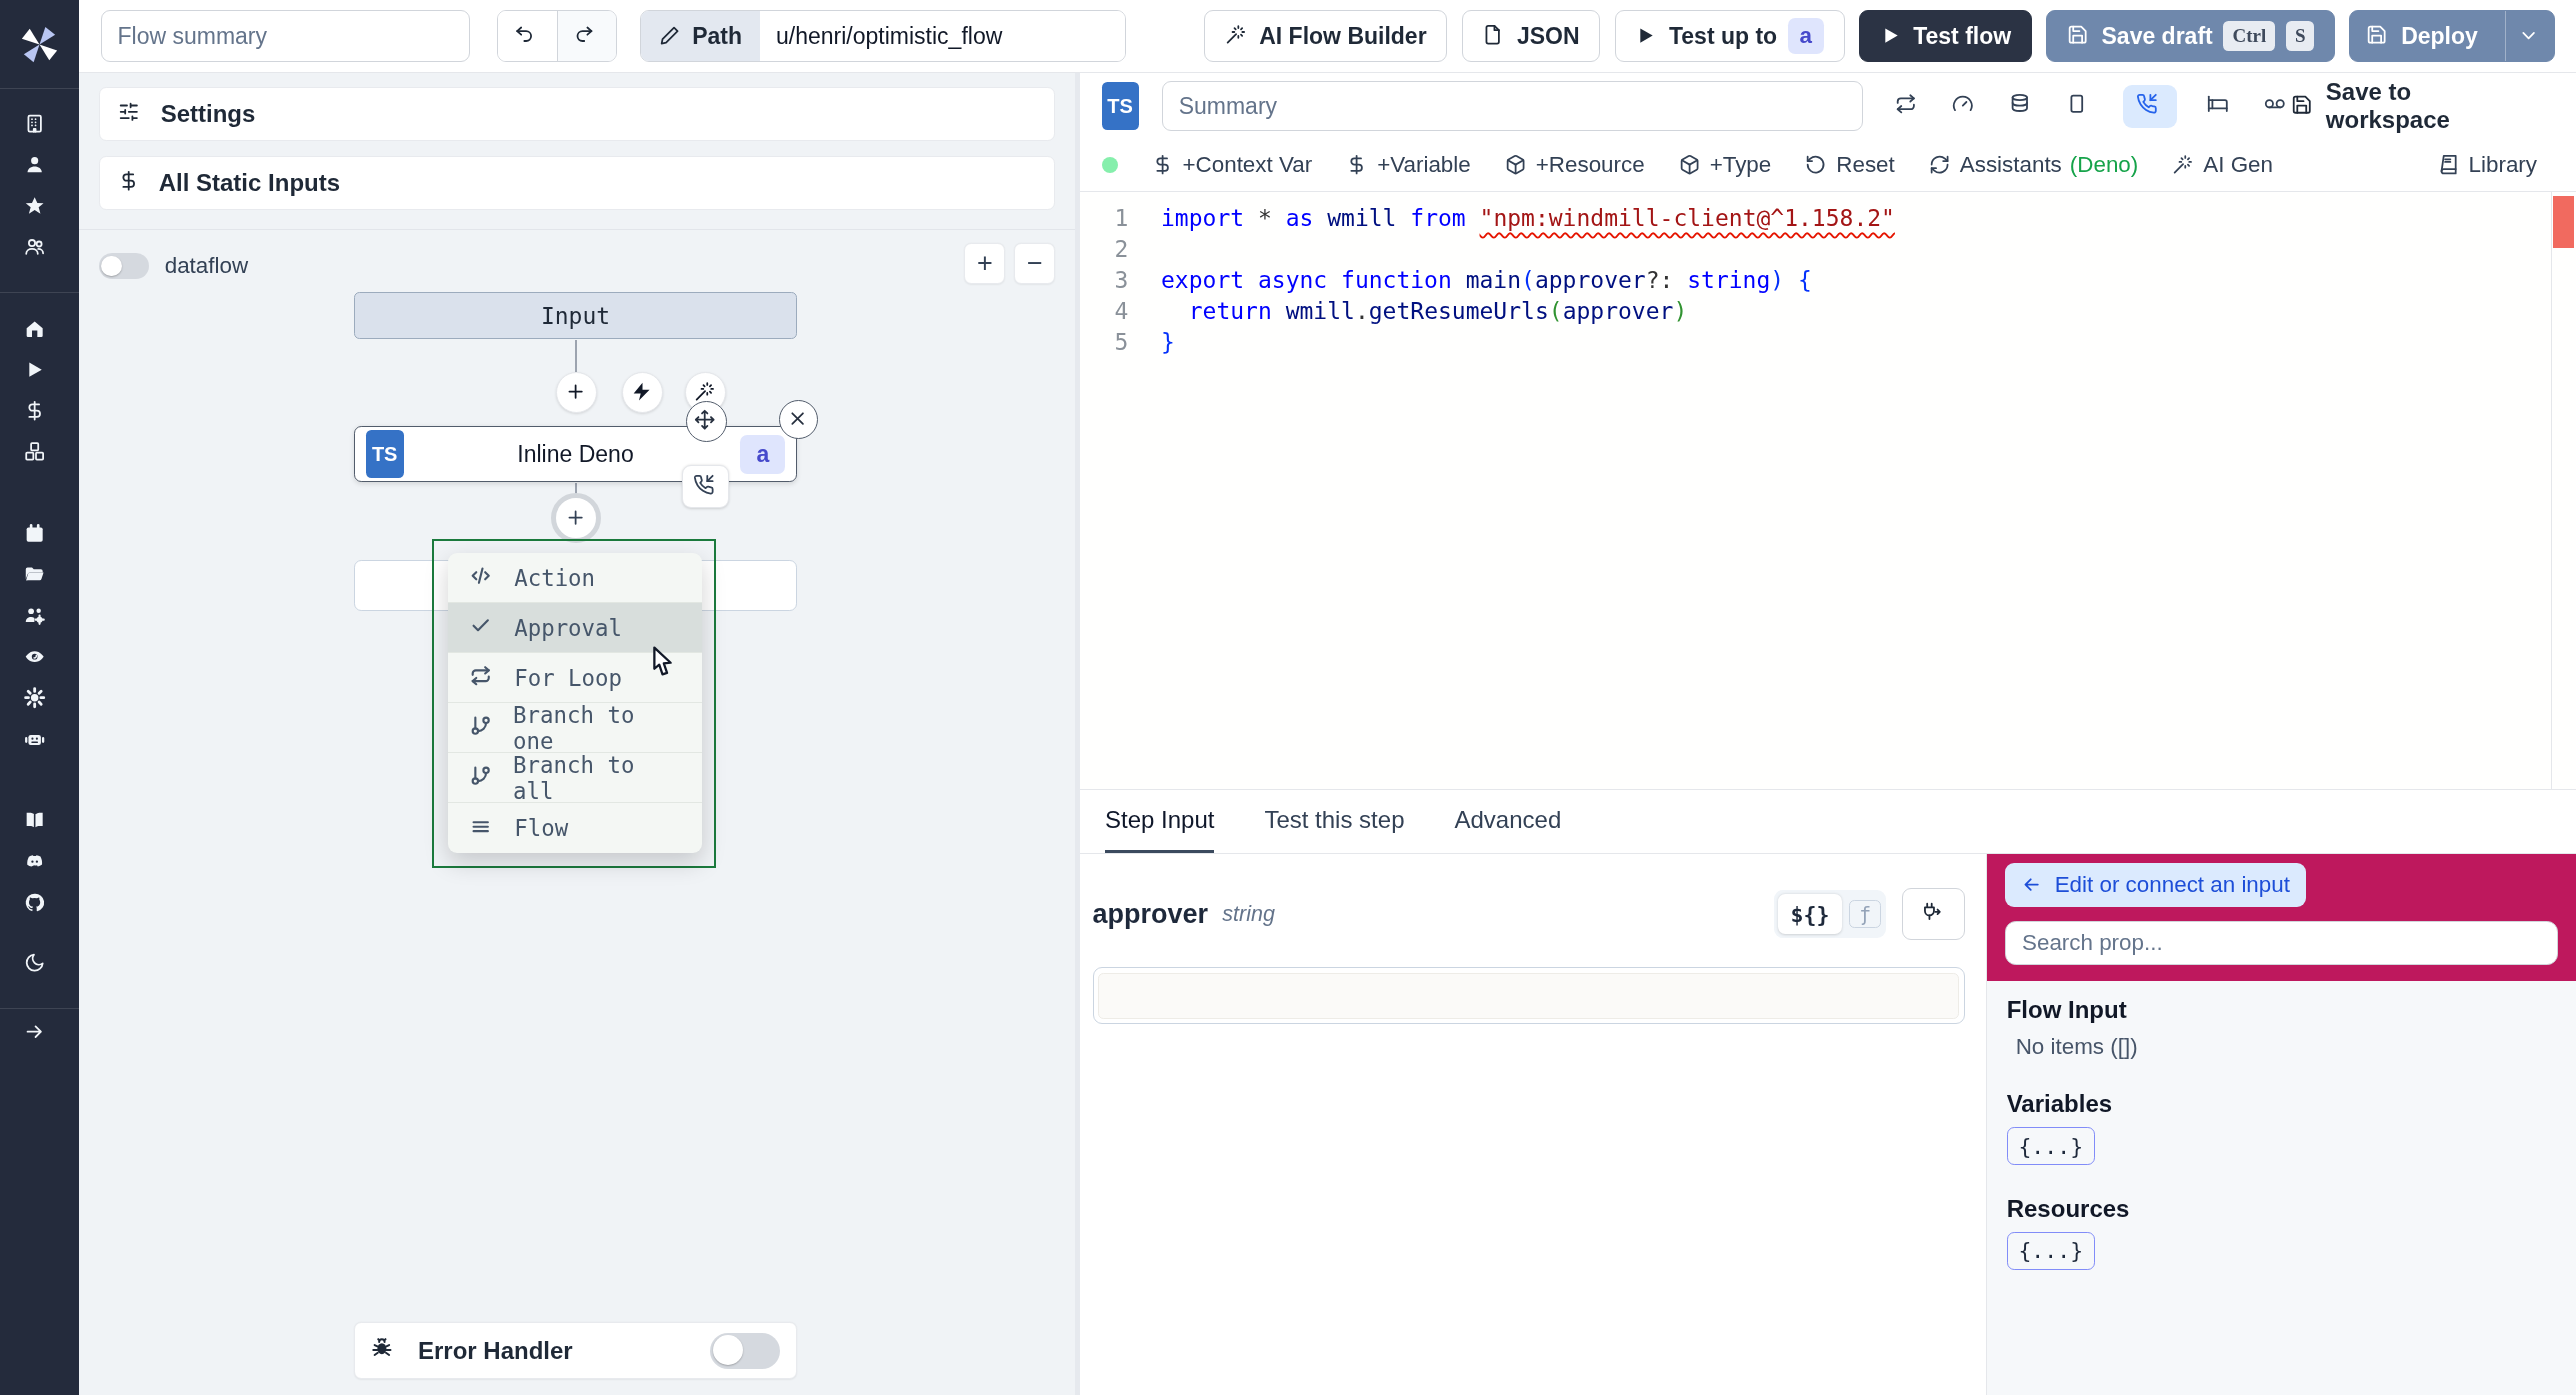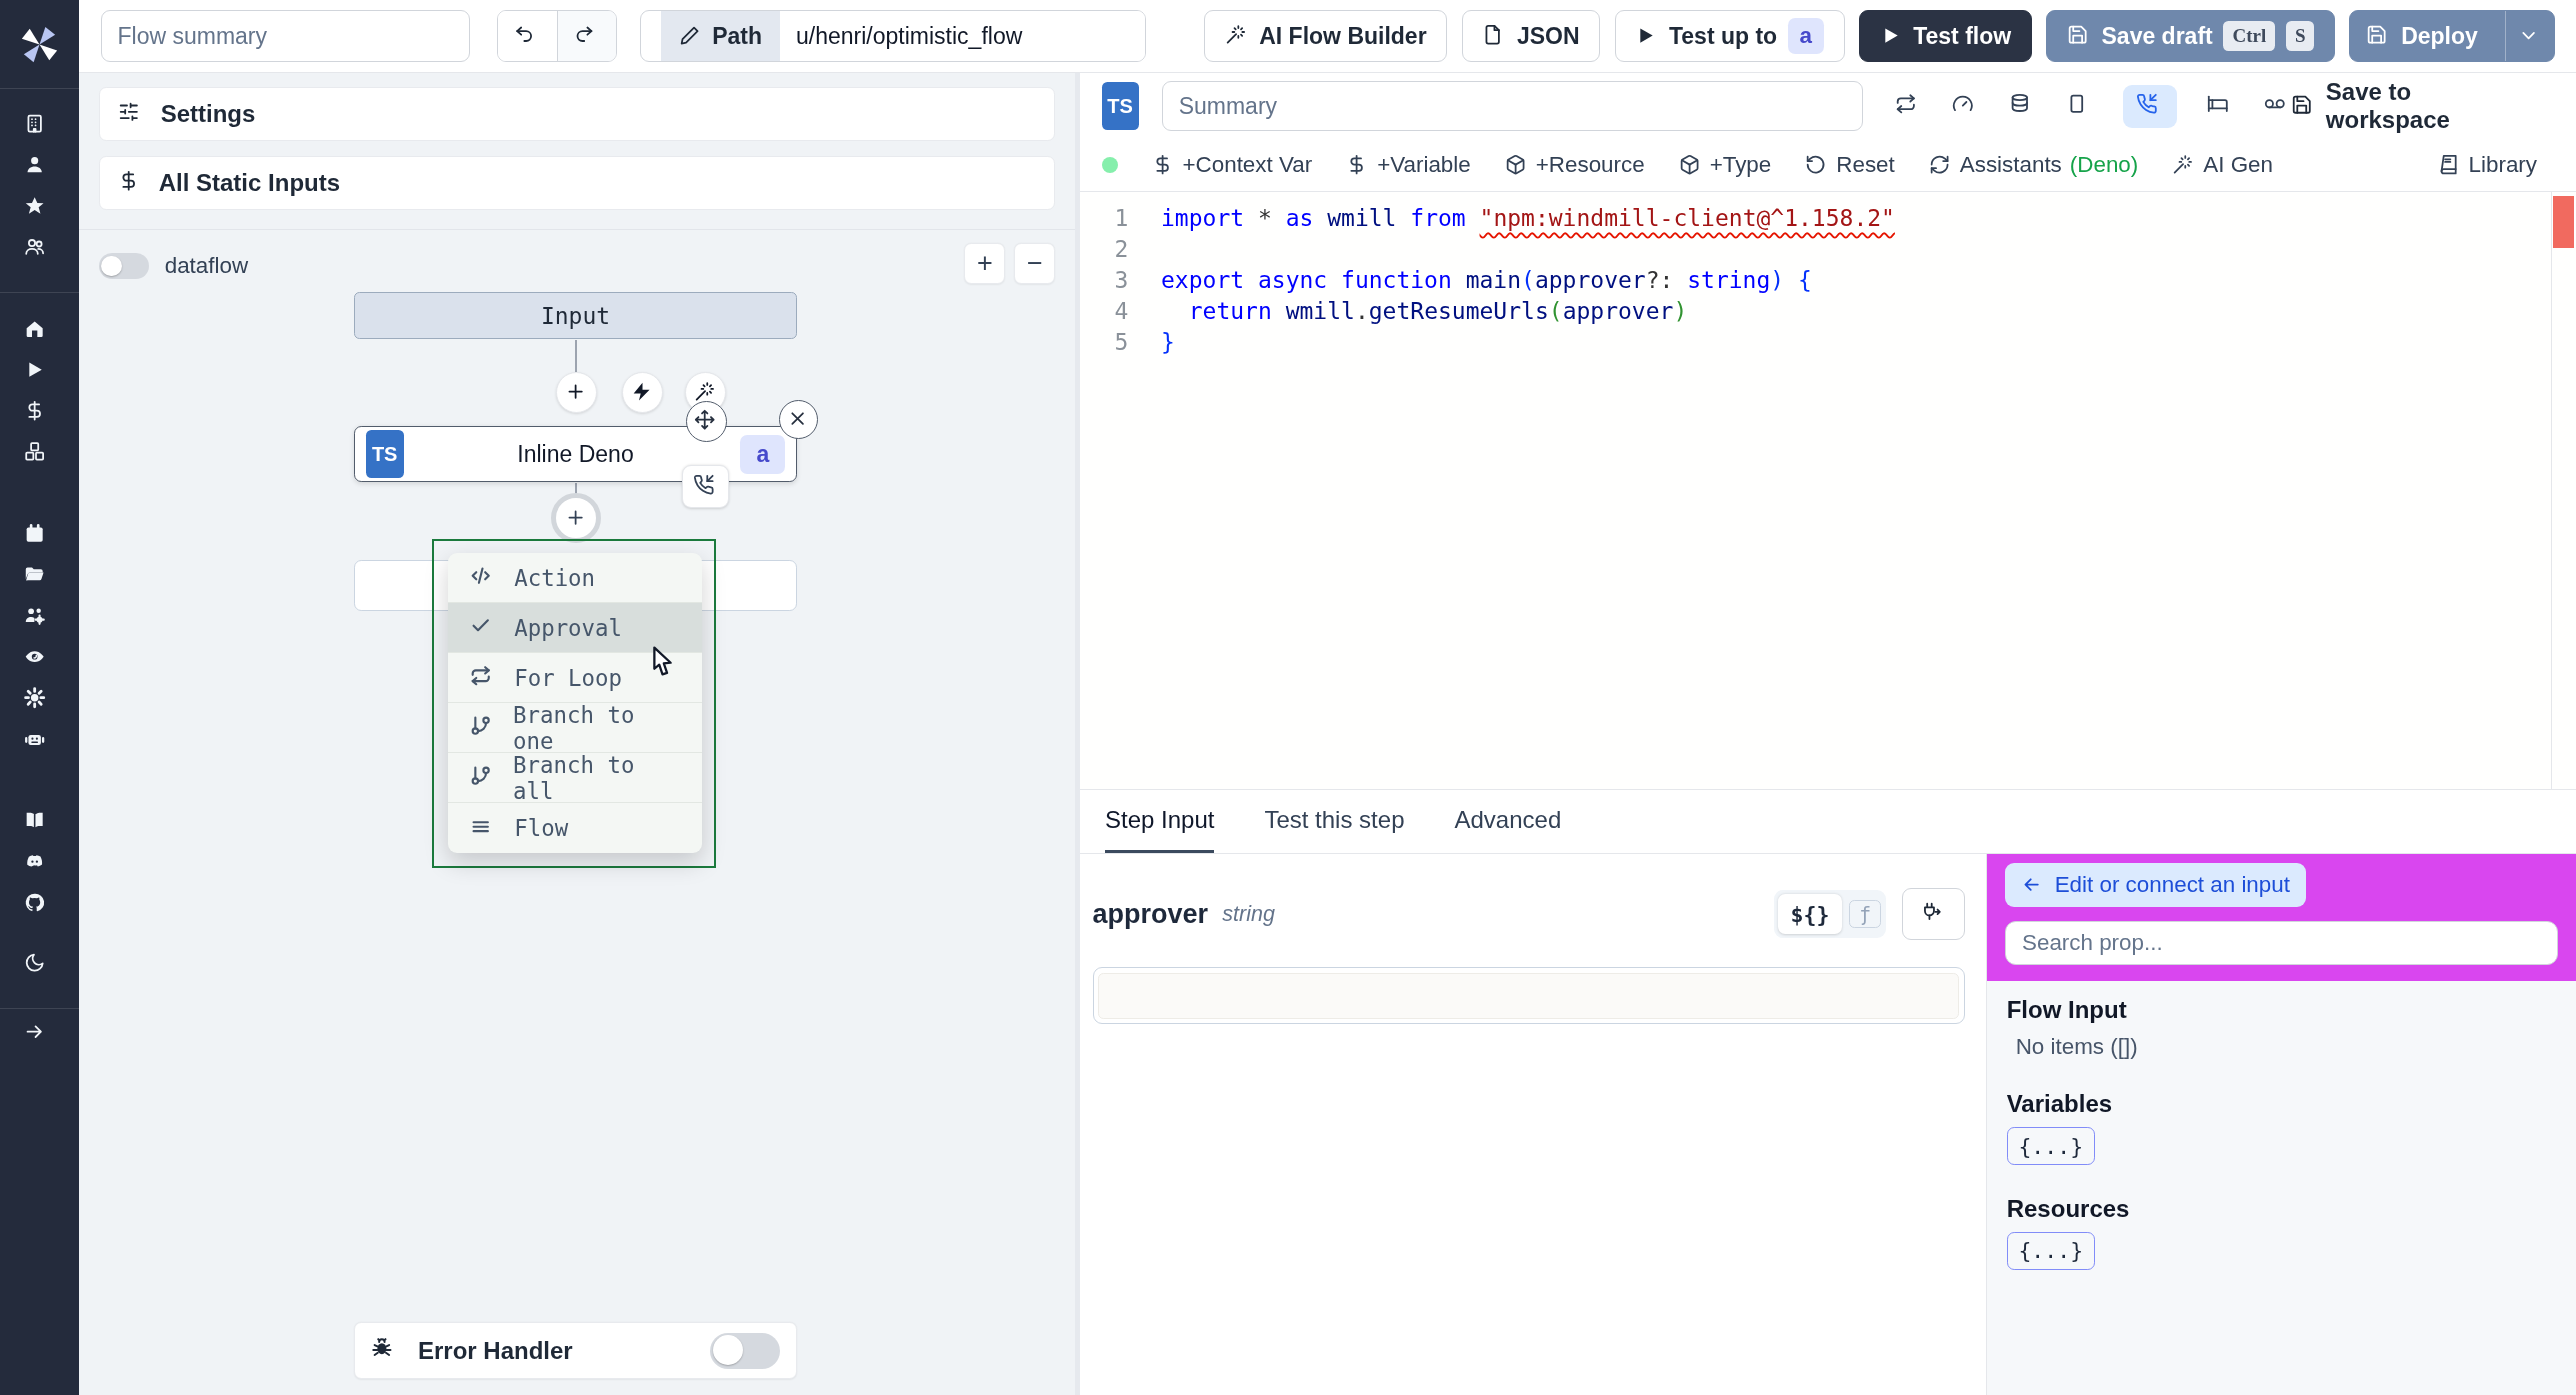--- a/index.html
+++ b/index.html
@@ -24,21 +24,21 @@
   #topbar { position:absolute; left:79px; top:0; right:0; height:73px; background:#fff;
     border-bottom:0.9px solid #e5e7eb; display:flex; align-items:center; padding:0 21.5px 0 21.5px; z-index:40; }
   .inp { border:0.9px solid #d1d5db; border-radius:9px; height:52px; font-size:23px; padding:0 16px;
     color:#111827; outline:none; font-family:"Liberation Sans",sans-serif; }
   .inp::placeholder { color:#64748b; }
   #flow-summary { width:369px; }
   .undo-redo { display:flex; margin-left:27px; border:0.9px solid #d1d5db; border-radius:9px; overflow:hidden; height:52px; }
   .undo-redo .ur-btn { width:59px; display:flex; align-items:center; justify-content:center; color:#1f2937; cursor:pointer; background:#fff; }
   .undo-redo .ur-btn + .ur-btn { border-left:0.9px solid #d1d5db; background:#f8fafc; }
   .path-group { display:flex; margin-left:23px; height:52px; border:0.9px solid #d1d5db; border-radius:9px; overflow:hidden; }
-  .path-label { background:#e3e8f0; display:flex; align-items:center; gap:10.7px; padding:0 18px; font-size:23px; font-weight:700; color:#1f2937;margin-left:20px; }
+  .path-label { background:#e3e8f0; display:flex; align-items:center; gap:10.7px; padding:0 18px; font-size:23px; font-weight:700; color:#1f2937; }
   .path-input { border:none; border-radius:0; width:365px; height:100%; font-size:23px; color:#111827; }
   .tb-right { margin-left:auto; display:flex; align-items:center; gap:14.3px; }
   .btn { height:52px; display:inline-flex; align-items:center; gap:10.7px; padding:0 19.7px; border-radius:9px;
     font-size:23px; font-weight:700; cursor:pointer; white-space:nowrap; }
   .btn-white { background:#fff; border:0.9px solid #d1d5db; color:#1f2937; }
   .btn-dark { background:#2b3344; color:#fff; border:0.9px solid #2b3344; }
   .btn-slate { background:#6f88ac; color:#fff; border:0.9px solid #6f88ac; }
   .mini-badge { background:#dfe5fd; color:#4649cb; font-weight:700; font-size:22.4px; border-radius:7.2px;
     width:36px; height:36px; display:inline-flex; align-items:center; justify-content:center; }
   .kbd { background:#e8ecf2; color:#3f4a5c; border-radius:5.4px; padding:3.6px 9px; font-size:19px;
@@ -137,21 +137,21 @@
   .prop-controls { margin-left:auto; display:flex; align-items:center; gap:16px; }
   .pill-group { background:#f1f5f9; border-radius:9px; padding:4.5px; display:flex; align-items:center; }
   .pg-opt { font-family:"DejaVu Sans Mono","Liberation Mono",monospace; font-size:21.5px; padding:7.2px 12.5px; border-radius:7.2px; cursor:pointer; }
   .pg-opt.on { background:#fff; box-shadow:0 0.9px 2.7px rgba(0,0,0,.15); color:#1e293b; font-weight:700; }
   .pg-opt.off { color:#94a3b8; border:0.9px solid #cbd5e1; border-radius:5.4px; margin-left:7.2px; padding:1.8px 9px; font-size:19.7px; }
   .plug-btn { width:63px; height:52px; border:0.9px solid #d1d5db; border-radius:9px; background:#fff; display:flex;
     align-items:center; justify-content:center; color:#1f2937; cursor:pointer; }
   .prop-input { margin-top:27px; height:57px; border:0.9px solid #cbd5e1; border-radius:9px; background:#fff; padding:4.5px; }
   .prop-input .fld { width:100%; height:100%; background:#fbfaf8; border:0.9px solid #eeece7; border-radius:5.4px; }
 
-  .connect-col { width:590px; border-left:0.9px solid #e5e7eb; background:#d946ef; display:flex; flex-direction:column; padding:9px 18px 0; }
+  .connect-col { width:590px; border-left:0.9px solid #e5e7eb; background:#be185d; display:flex; flex-direction:column; padding:9px 18px 0; }
   .connect-pill { align-self:flex-start; display:inline-flex; align-items:center; gap:10.7px; background:#dbeafe; color:#1d4ed8;
     font-size:22.4px; border-radius:9px; padding:9px 16px; cursor:pointer; }
   .connect-pill svg.ic { width:23px; height:23px; }
   #search-prop { width:100%; margin-top:14.3px; height:44px; border-radius:10.7px; font-size:22.4px; }
   .gray-list { margin:16px -18px 0; padding:14.3px 19.7px; background:#f6f8fa; flex:1; }
   .sec-title { font-size:24px; font-weight:700; color:#111827; }
   .sec-empty { margin:10.7px 0 0 9px; font-size:22.4px; color:#475569; }
   .sec-gap { height:30px; }
   .obj-chip { display:inline-block; margin-top:9px; font-family:"DejaVu Sans Mono","Liberation Mono",monospace;
     font-size:21.5px; color:#1e293b; border:1.3px solid #818cf8; border-radius:7.2px; padding:5.4px 10.7px; cursor:pointer; }

